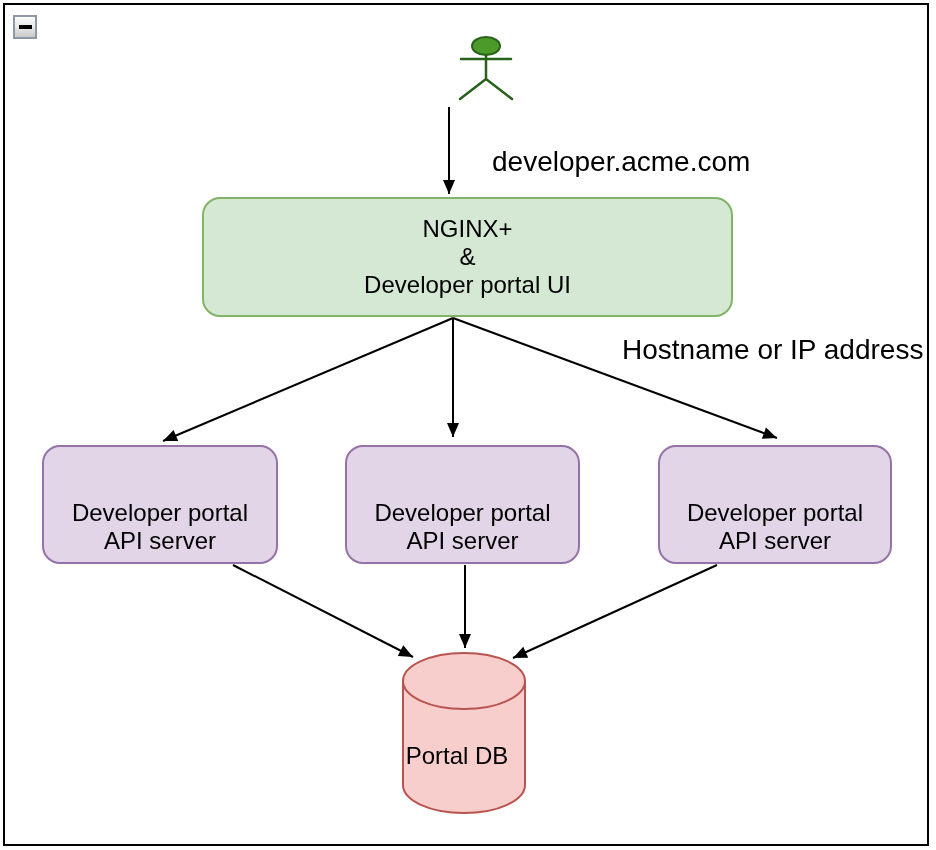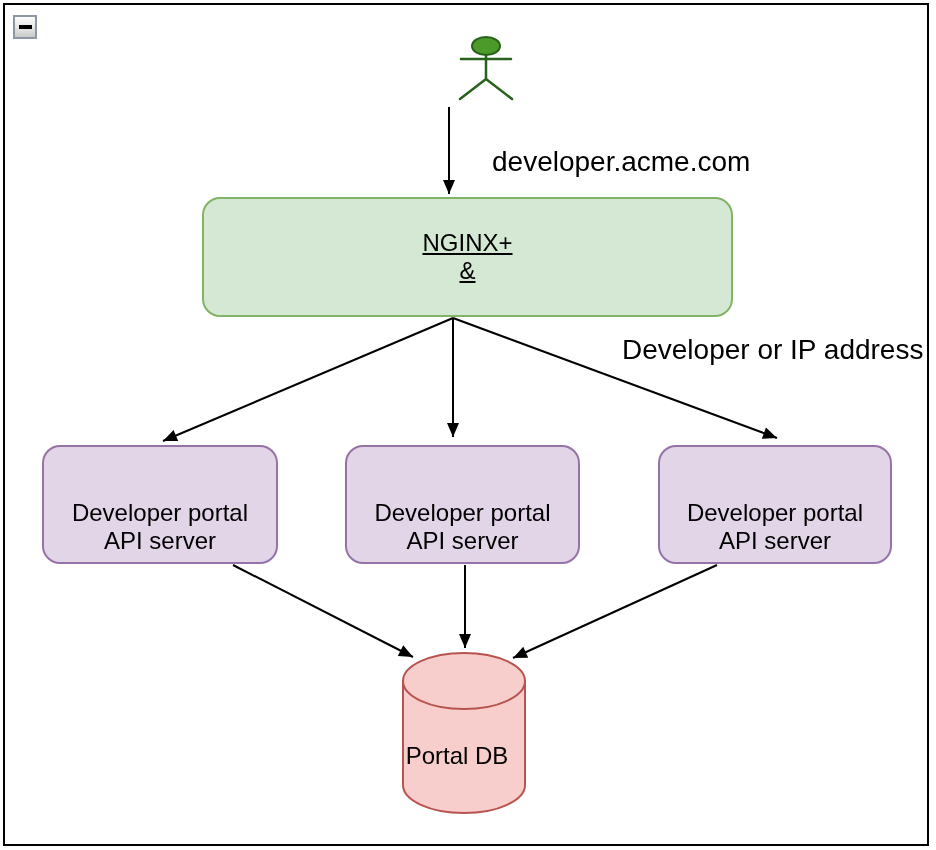--- a/index.html
+++ b/index.html
@@ -20,21 +20,21 @@
   }
   .collapse-btn .minus-bar { width: 13px; height: 4px; background: #000; }
 
   svg.diagram-layer { position: absolute; left: 0; top: 0; width: 936px; height: 850px; }
 
   .node {
     position: absolute; display: flex; flex-direction: column;
     align-items: center; justify-content: center; text-align: center;
     font-size: 24px; line-height: 28px; border-radius: 18px;
   }
-  .node-green { background: #d5e8d4; border: 2px solid #82b366; text-decoration: underline; }
+  .node-green { background: #d5e8d4; border: 2px solid #82b366; }
   .node-purple { background: #e1d5e7; border: 2px solid #9673a6; }
 
   #nginx-box  { left: 202px; top: 197px; width: 531px; height: 120px; }
   #api-box-1  { left: 42px;  top: 445px; width: 236px; height: 119px; }
   #api-box-2  { left: 345px; top: 445px; width: 235px; height: 119px; }
   #api-box-3  { left: 658px; top: 445px; width: 234px; height: 119px; }
   .api-label { padding: 0 6px; margin-top: 44px; }
 
   .edge-label {
     position: absolute; font-size: 28px; line-height: 28px; white-space: nowrap;
@@ -76,33 +76,34 @@
     <ellipse cx="464" cy="785" rx="61" ry="28" fill="#f8cecc" stroke="#b85450"></ellipse>
     <rect x="403" y="681" width="122" height="104" stroke="none" fill="#f8cecc"></rect>
     <path d="M403,681 L403,785 M525,681 L525,785" fill="none" stroke="#b85450"></path>
     <ellipse cx="464" cy="681" rx="61" ry="28" fill="#f8cecc" stroke="#b85450"></ellipse>
   </g>
 </svg>
 
 <div class="node node-green" id="nginx-box">
   <div>NGINX+</div>
   <div>&amp;</div>
+  <div>Developer portal UI</div>
 </div>
 
 <div class="node node-purple" id="api-box-1">
   <div class="api-label">Developer portal API server</div>
 </div>
 <div class="node node-purple" id="api-box-2">
   <div class="api-label">Developer portal API server</div>
 </div>
 <div class="node node-purple" id="api-box-3">
   <div class="api-label">Developer portal API server</div>
 </div>
 
 <div class="edge-label" id="label-host">developer.acme.com</div>
-<div class="edge-label" id="label-routing">Developer or IP address</div>
+<div class="edge-label" id="label-routing">Hostname or IP address</div>
 
 <div id="db-label">Portal DB</div>
 
 <div class="page-frame"></div>
 <div class="collapse-btn">
   <div class="minus-bar"></div>
 </div>
 
 </body></html>

